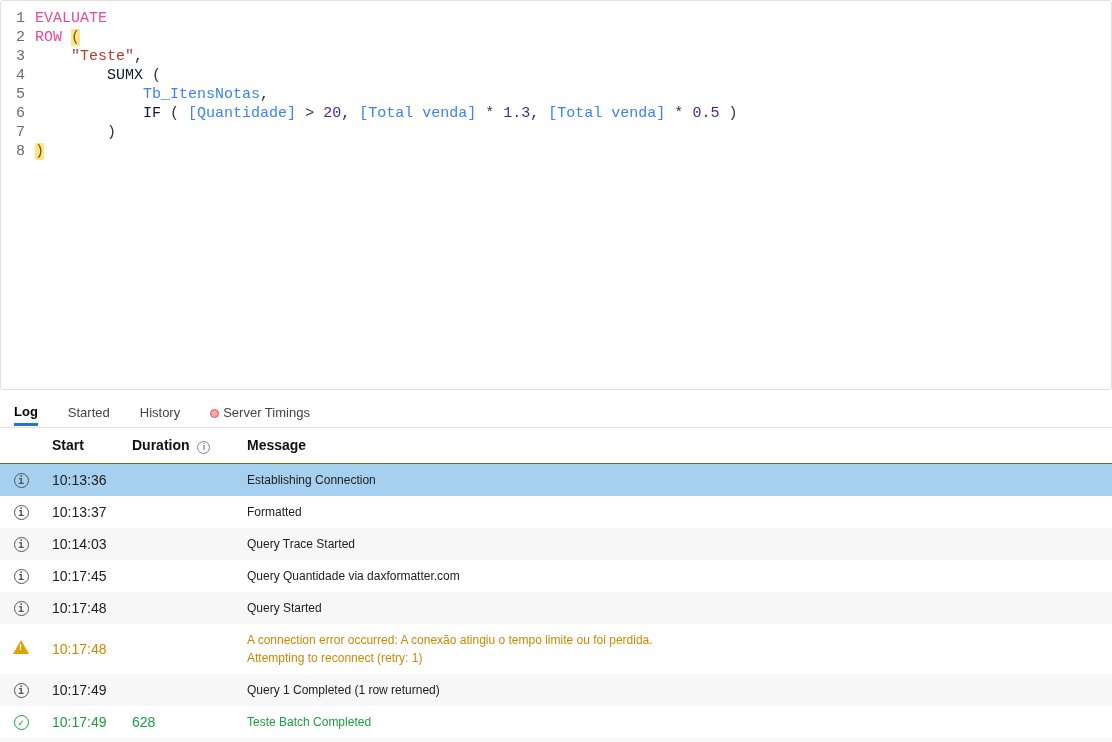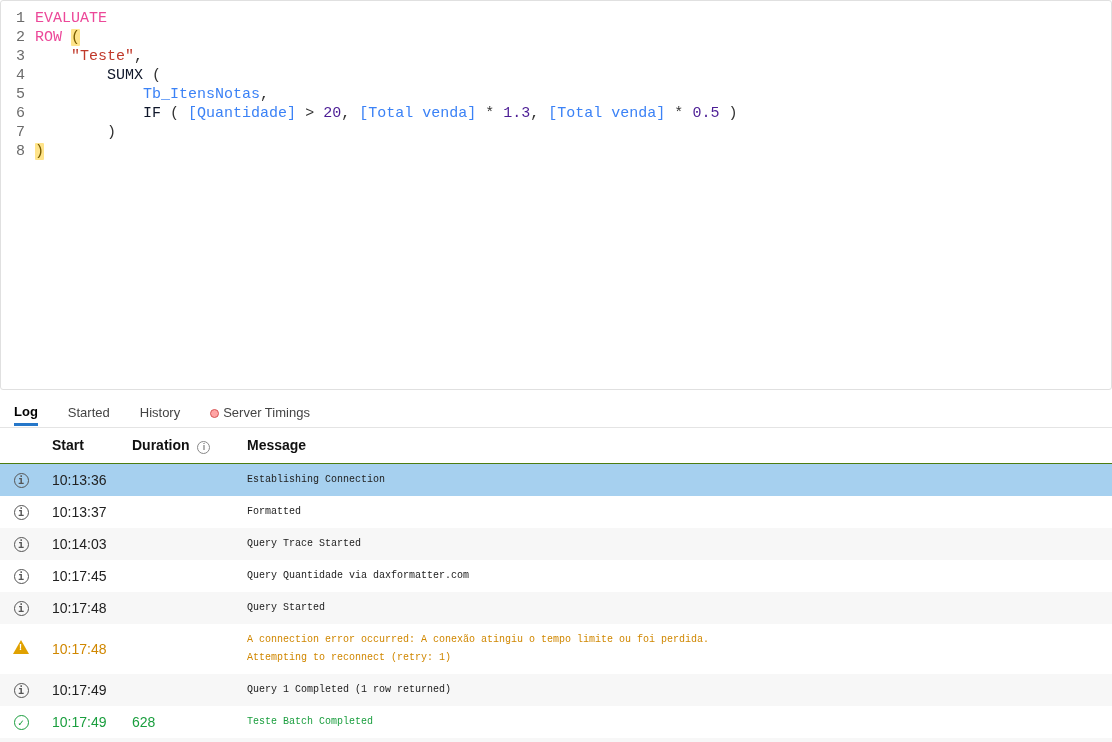--- a/index.html
+++ b/index.html
@@ -106,21 +106,21 @@
       background: #fff;
     }
     .log-table tbody tr.selected {
       background: #a6d0ef;
     }
     .col-icon   { width: 42px; text-align: center; }
     .col-start  { width: 80px; }
     .col-dur    { width: 115px; }
     .row-warn td { color: #d08700; }
     .row-ok   td { color: #1a9e3e; }
-    .smallmsg { font-size: 10px; line-height: 18px; font-family: Liberation Mono, monospace; }
+    .smallmsg { font-size: 12px; line-height: 18px; }
     
     .ico {
       display: inline-flex;
       width: 15px;
       height: 15px;
       border: 1.5px solid #555;
       border-radius: 50%;
       align-items: center;
       justify-content: center;
       font-size: 10px;

